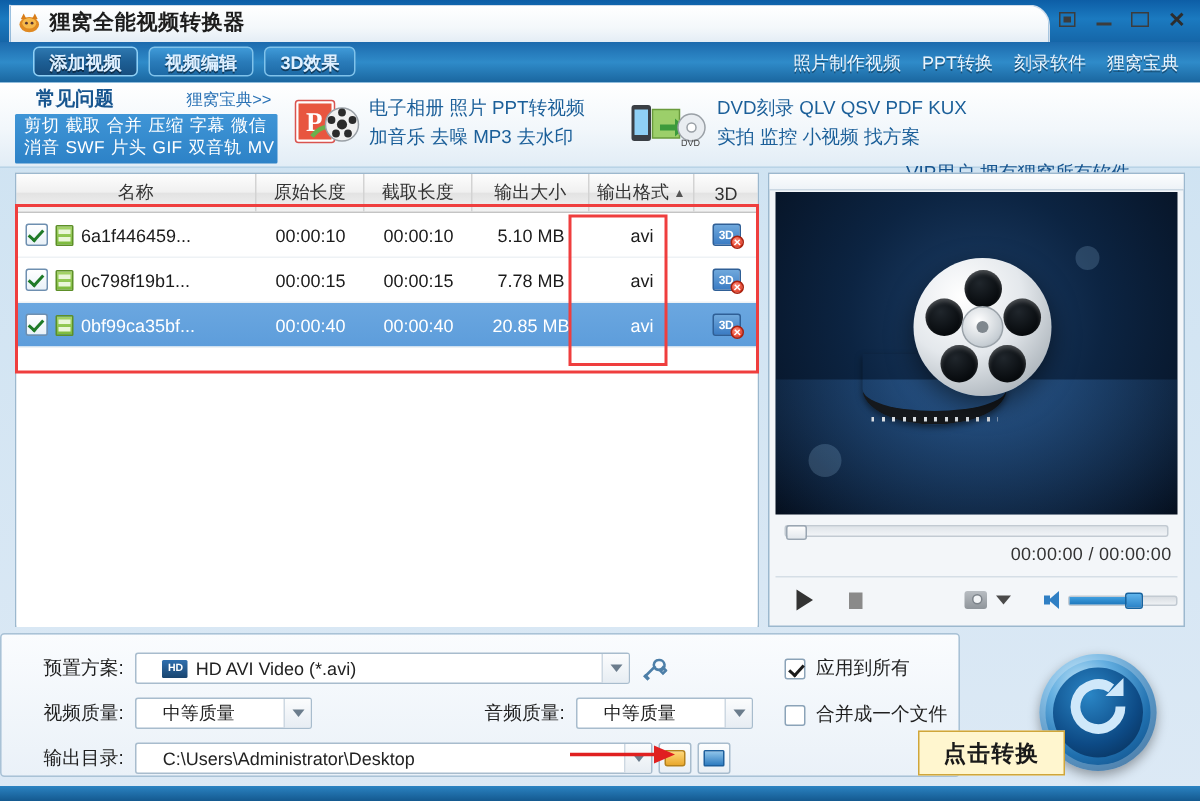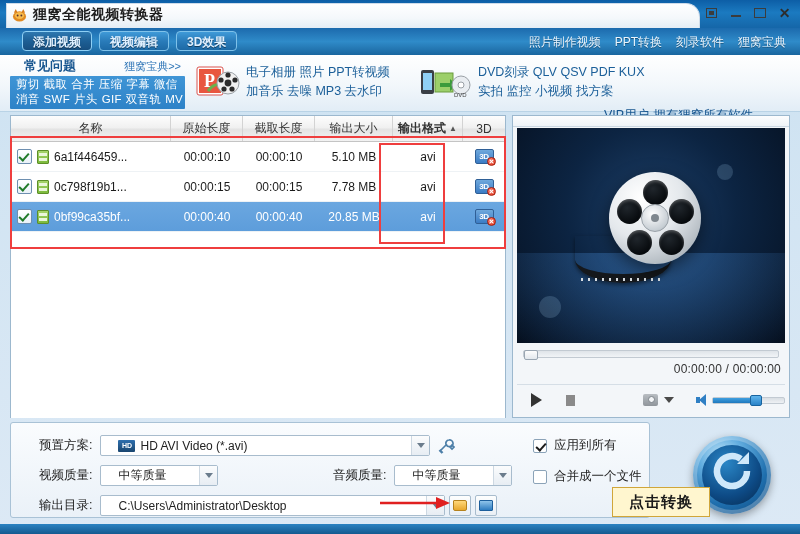--- a/index.html
+++ b/index.html
@@ -107,21 +107,21 @@
   }
   .th{
     display:flex;align-items:center;justify-content:center;
     font-size:12px;color:#333;border-right:1px solid #d3d3d3;
     box-sizing:border-box;position:relative;
   }
   .th.c-name{width:160px;}
   .th.c-orig{width:72px;}
   .th.c-cut{width:72px;}
   .th.c-size{width:78px;}
-  .th.c-fmt{width:70px;font-weight:bold;}
+  .th.c-fmt{width:70px;}
   .th.c-3d{width:42px;border-right:none;}
   .sortarrow{font-size:8px;margin-left:3px;color:#555;}
 
   .tbody{position:relative;height:276px;background:#fff;}
   .trow{display:flex;height:29px;align-items:center;border-bottom:1px solid #eef2f5;}
   .trow.sel{background:linear-gradient(180deg,#6ba7e0 0%,#5d9ddb 100%);color:#fff;}
   .td{
     display:flex;align-items:center;justify-content:center;height:29px;
     font-size:12px;color:#1b1b1b;box-sizing:border-box;
   }
@@ -289,21 +289,21 @@
   .spk{margin-left:22px;width:13px;height:12px;position:relative;}
   .spk em{position:absolute;left:0;top:3px;width:4px;height:6px;background:#2f7fc4;}
   .spk u{position:absolute;left:3px;top:0;width:0;height:0;border-top:6px solid transparent;border-bottom:6px solid transparent;border-right:7px solid #2f7fc4;text-decoration:none;}
   .vol{margin-left:5px;width:85px;height:7px;background:linear-gradient(180deg,#d9dee3,#eef1f4);border:1px solid #c2cad2;border-radius:2px;position:relative;box-sizing:border-box;cursor:pointer;}
   .vol .fill{position:absolute;left:0;top:0;bottom:0;width:58%;background:linear-gradient(180deg,#3f9fe0,#1e78bd);}
   .vol .knob{position:absolute;left:52%;top:-3px;width:12px;height:11px;background:linear-gradient(180deg,#5fb4ec,#2a83c8);border:1px solid #17639f;border-radius:2px;box-sizing:border-box;}
 
   
   .bottom{position:absolute;left:0;top:422px;width:800px;height:100px;}
   .panel{
-    position:absolute;left:10px;top:0;width:640px;height:96px;
+    position:absolute;left:0;top:0;width:640px;height:96px;
     background:linear-gradient(180deg,#fafcfe 0%,#eaf1f8 100%);
     border:1px solid #a9c2d6;border-radius:3px;box-sizing:border-box;
   }
   .frow{position:absolute;display:flex;align-items:center;}
   .lbl{font-size:12.5px;color:#1f1f1f;white-space:nowrap;}
   .r1{left:28px;top:12px;}
   .r2{left:28px;top:42px;}
   .r2b{left:322px;top:42px;}
   .r3{left:28px;top:72px;}
   .preset-combo{margin-left:8px;width:330px;}

